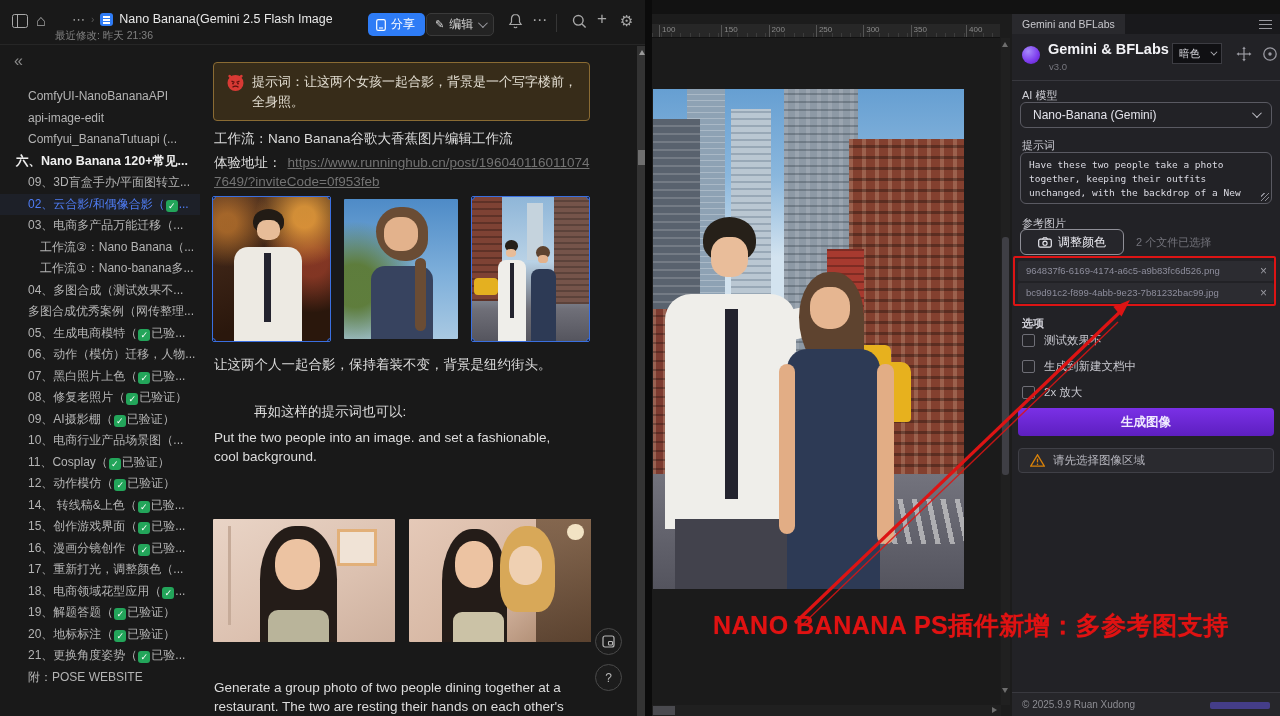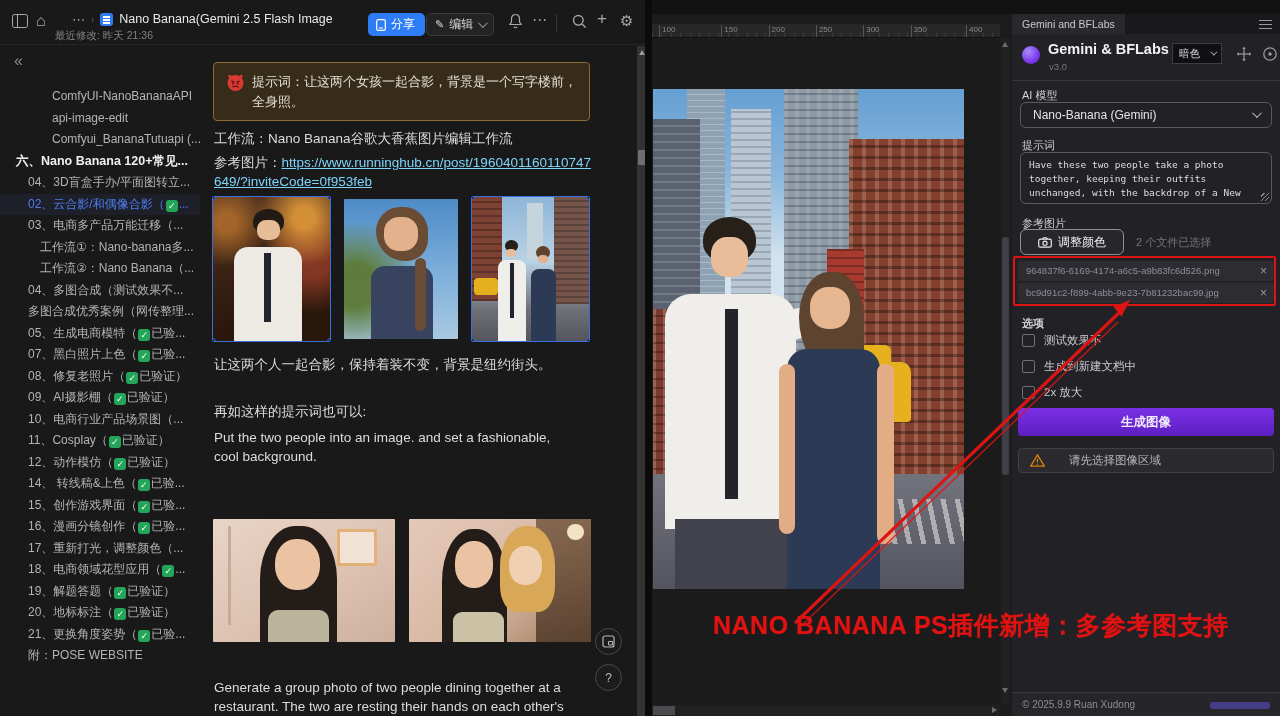--- a/index.html
+++ b/index.html
@@ -25,32 +25,32 @@
   .chev { width:7px; height:7px; border-right:1.5px solid #9a9aa0; border-bottom:1.5px solid #9a9aa0;
     transform:rotate(45deg) translateY(-2px); display:inline-block; }
   .vdiv { position:absolute; left:556px; top:14px; width:1px; height:18px; background:#363636; }
 
   .na-sidebar { position:absolute; left:0; top:46px; width:200px; height:670px; overflow:hidden; }
   .sb-collapse { position:absolute; left:14px; top:6px; color:#8a8a8a; font-size:16px; cursor:pointer; }
   .sb-list { position:absolute; left:0; top:40px; width:200px; }
   .sb-item { height:21.5px; line-height:21.5px; font-size:12px; color:#b4b4b4; white-space:nowrap;
     overflow:hidden; cursor:pointer; }
   .sb-item.ind0 { padding-left:16px; } .sb-item.ind1 { padding-left:28px; }
-  .sb-item.ind2 { padding-left:52px; } .sb-item.ind3 { padding-left:40px; }
+  .sb-item.ind2 { padding-left:28px; } .sb-item.ind3 { padding-left:40px; }
   .sb-item.bold { font-weight:bold; color:#efefef; font-size:12.5px; }
   .sb-item.sel { color:#4f7df5; background:rgba(79,125,245,0.07); }
   .check { display:inline-block; width:12px; height:12px; background:#23a55a; border-radius:3px;
     color:#fff; font-size:9px; line-height:12px; text-align:center; vertical-align:-1px; margin:0 1px; }
 
   .na-doc { position:absolute; left:200px; top:45px; width:437px; height:671px; overflow:hidden; color:#d6d6d6; }
   .callout { position:absolute; left:13px; top:17px; width:377px; height:59px; background:#372c19;
     border:1px solid #8a6b33; border-radius:4px; padding:9px 12px 0 38px; font-size:13px; line-height:20px; color:#e3ded2; }
   .callout svg { position:absolute; left:12px; top:10px; }
   .doc-p { position:absolute; left:14px; font-size:13.5px; line-height:19px; color:#dcdcdc; width:378px; }
-  .doc-link { color:#7dd3fc; text-decoration:underline; cursor:pointer; word-break:break-all; }
+  .doc-link { color:#737373; text-decoration:underline; cursor:pointer; word-break:break-all;margin-left:6px; }
   .imgrow { position:absolute; left:13px; display:flex; gap:14px; }
   .ph { position:relative; overflow:hidden; border-radius:1px; flex:none; }
   .sel-frame { outline:1.5px solid #3a6fe0; }
   .hdot { position:absolute; width:7px; height:7px; border:1.5px solid #3a6fe0; background:#10141f;
     border-radius:50%; z-index:3; }
   .float-btn { position:absolute; width:27px; height:27px; border:1px solid #4a4a4a; border-radius:50%;
     background:rgba(28,28,28,.92); color:#b8b8b8; display:flex; align-items:center; justify-content:center;
     font-size:12px; cursor:pointer; z-index:5; }
   .na-scroll { position:absolute; left:637px; top:46px; width:9px; height:670px; background:#333333; }
   .na-scroll .up { position:absolute; left:1.5px; top:4px; width:0; height:0; border-left:3.5px solid transparent;
@@ -148,21 +148,21 @@
   .file-row { position:absolute; left:6px; width:256px; height:20px; background:#2c2c31; border-radius:2px;
     font-size:9.5px; color:#8d8d9c; line-height:20px; padding:0 8px; white-space:nowrap; overflow:hidden; }
   .file-x { position:absolute; right:7px; top:0; color:#9a9aa2; font-size:12px; cursor:pointer; }
   .cb-row { position:absolute; left:10px; height:16px; display:flex; align-items:center; gap:9px; cursor:pointer; }
   .cb { width:13px; height:13px; border:1px solid #6e6e76; border-radius:2px; background:transparent; flex:none; }
   .cb-lb { font-size:11.5px; color:#c9c9d0; }
   .gen-btn { position:absolute; left:6px; top:374px; width:256px; height:28px; border-radius:4px;
     background:linear-gradient(180deg,#7a30e6,#5d1fc0); color:#f0eaff; font-size:12.5px; font-weight:bold;
     display:flex; align-items:center; justify-content:center; cursor:pointer; }
   .warn-box { position:absolute; left:6px; top:414px; width:256px; height:25px; background:#2a2a2f;
-    border:1px solid #404047; border-radius:4px; display:flex; align-items:center; gap:24px; padding:0 11px; }
+    border:1px solid #404047; border-radius:4px; display:flex; align-items:center; gap:8px; padding:0 11px; }
   .warn-box span { font-size:11.5px; color:#b6b6be; }
   .pl-footer { position:absolute; left:0; top:658px; width:268px; height:24px; background:#26262a;
     border-top:1px solid #39393f; }
   .pl-copy { position:absolute; left:10px; top:6px; font-size:10px; color:#8c8c92; }
   .pl-link { position:absolute; right:10px; top:9px; width:60px; height:7px; background:#4f46a8;
     opacity:.75; border-radius:2px; cursor:pointer; }
 
   
   .anno { position:absolute; left:0; top:0; width:1280px; height:716px; pointer-events:none; z-index:50; }
   .anno-headline { position:absolute; left:713px; top:609px; font-size:25px; font-weight:bold;
@@ -221,28 +221,29 @@
     <span class="hicon" style="left:620px;top:13px;font-size:15px;">⚙</span>
   </div>
 
   <div class="na-sidebar">
     <span class="sb-collapse">«</span>
     <div class="sb-list">
         <div class="sb-item ind2">ComfyUI-NanoBananaAPI</div>
         <div class="sb-item ind2">api-image-edit</div>
         <div class="sb-item ind2">Comfyui_BananaTutuapi (...</div>
         <div class="sb-item ind0 bold">六、Nano Banana 120+常见...</div>
-        <div class="sb-item ind1">04、3D盲盒手办/平面图转立...</div>
+        <div class="sb-item ind1">09、3D盲盒手办/平面图转立...</div>
         <div class="sb-item ind1 sel">02、云合影/和偶像合影（<span class="check">✓</span>...</div>
         <div class="sb-item ind1">03、电商多产品万能迁移（...</div>
+        <div class="sb-item ind3">工作流②：Nano Banana（...</div>
         <div class="sb-item ind3">工作流①：Nano-banana多...</div>
-        <div class="sb-item ind3">工作流②：Nano Banana（...</div>
         <div class="sb-item ind1">04、多图合成（测试效果不...</div>
         <div class="sb-item ind1">多图合成优秀案例（网传整理...</div>
         <div class="sb-item ind1">05、生成电商模特（<span class="check">✓</span>已验...</div>
+        <div class="sb-item ind1">06、动作（模仿）迁移，人物...</div>
         <div class="sb-item ind1">07、黑白照片上色（<span class="check">✓</span>已验...</div>
         <div class="sb-item ind1">08、修复老照片（<span class="check">✓</span>已验证）</div>
         <div class="sb-item ind1">09、AI摄影棚（<span class="check">✓</span>已验证）</div>
         <div class="sb-item ind1">10、电商行业产品场景图（...</div>
         <div class="sb-item ind1">11、Cosplay（<span class="check">✓</span>已验证）</div>
         <div class="sb-item ind1">12、动作模仿（<span class="check">✓</span>已验证）</div>
         <div class="sb-item ind1">14、 转线稿&amp;上色（<span class="check">✓</span>已验...</div>
         <div class="sb-item ind1">15、创作游戏界面（<span class="check">✓</span>已验...</div>
         <div class="sb-item ind1">16、漫画分镜创作（<span class="check">✓</span>已验...</div>
         <div class="sb-item ind1">17、重新打光，调整颜色（...</div>
@@ -262,21 +263,21 @@
         <path d="M15.5 3 L12.5 5.5" stroke="#d83a34" stroke-width="2.4" stroke-linecap="round"></path>
         <path d="M5.5 8.2 l3 1.2" stroke="#5c100d" stroke-width="1.3"></path>
           <path d="M13.5 8.2 l-3 1.2" stroke="#5c100d" stroke-width="1.3"></path>
         <circle cx="7" cy="10.6" r="0.9" fill="#5c100d"></circle>
           <circle cx="12" cy="10.6" r="0.9" fill="#5c100d"></circle>
         <path d="M6.5 14.2 q3 -2 6 0" stroke="#5c100d" stroke-width="1.3" fill="none"></path>
       </svg>
       <span>提示词：让这两个女孩一起合影，背景是一个写字楼前，全身照。</span>
     </div>
     <p class="doc-p" style="top:84px;">工作流：Nano Banana谷歌大香蕉图片编辑工作流</p>
-    <p class="doc-p" style="top:108px;width:380px;"><span>参考图片：</span><span class="doc-link">https://www.runninghub.cn/post/1960401160110747649/?inviteCode=0f953feb</span></p>
+    <p class="doc-p" style="top:108px;width:380px;"><span>体验地址：</span><span class="doc-link">https://www.runninghub.cn/post/1960401160110747649/?inviteCode=0f953feb</span></p>
 
     <div class="imgrow" style="top:152px;">
       <div class="ph sel-frame" style="width:117px;height:144px;">
         <div style="position:absolute;inset:0;background:radial-gradient(circle at 78% 14%,rgba(235,160,60,.85) 0 7%,transparent 32%),radial-gradient(circle at 12% 18%,rgba(225,140,50,.6) 0 6%,transparent 28%),radial-gradient(circle at 85% 45%,rgba(150,60,40,.8) 0 12%,transparent 40%),linear-gradient(160deg,#4e3020 0%,#2a170c 75%);"></div>
         <div style="position:absolute;left:34%;top:8%;width:27%;height:17%;background:#221b15;border-radius:50% 50% 40% 40%;"></div>
         <div style="position:absolute;left:38%;top:16%;width:19%;height:14%;background:#e7bc98;border-radius:42%;"></div>
         <div style="position:absolute;left:18%;top:35%;width:58%;height:65%;background:#edeae3;border-radius:14px 14px 0 0;"></div>
         <div style="position:absolute;left:44%;top:39%;width:6%;height:48%;background:#23232e;"></div>
         <span class="hdot" style="left:-4px;top:-4px;"></span>
           <span class="hdot" style="right:-4px;top:-4px;"></span>
@@ -304,21 +305,21 @@
         <div style="position:absolute;left:56%;top:40%;width:9%;height:6%;background:#e3b28c;border-radius:42%;"></div>
         <div style="position:absolute;left:50%;top:50%;width:22%;height:50%;background:#2d3a55;border-radius:8px 8px 0 0;"></div>
         <span class="hdot" style="left:-4px;top:-4px;"></span>
           <span class="hdot" style="right:-4px;top:-4px;"></span>
         <span class="hdot" style="left:-4px;bottom:-4px;"></span>
           <span class="hdot" style="right:-4px;bottom:-4px;"></span>
       </div>
     </div>
 
     <p class="doc-p" style="top:310px;">让这两个人一起合影，保持着装不变，背景是纽约街头。</p>
-    <p class="doc-p" style="top:357px;">再如这样的提示词也可以:</p>
+    <p class="doc-p" style="top:357px;margin-left:40px;">再如这样的提示词也可以:</p>
     <p class="doc-p" style="top:383px;width:345px;">Put the two people into an image. and set a fashionable, cool background.</p>
 
     <div class="imgrow" style="top:474px;">
       <div class="ph" style="width:182px;height:123px;">
         <div style="position:absolute;inset:0;background:linear-gradient(150deg,#e9d4c6 0%,#dcc1b0 60%,#cdb09e 100%);"></div>
         <div style="position:absolute;left:8%;top:6%;width:2%;height:80%;background:#c6ab99;"></div>
         <div style="position:absolute;right:10%;top:8%;width:22%;height:30%;background:#f0e3d6;border:3px solid #e2b079;"></div>
         <div style="position:absolute;left:26%;top:6%;width:42%;height:94%;background:#241c18;border-radius:46% 46% 0 0;"></div>
         <div style="position:absolute;left:34%;top:16%;width:25%;height:42%;background:#ecc3a2;border-radius:46%;"></div>
         <div style="position:absolute;left:30%;top:74%;width:34%;height:26%;background:#b9b49a;border-radius:10px 10px 0 0;"></div>

